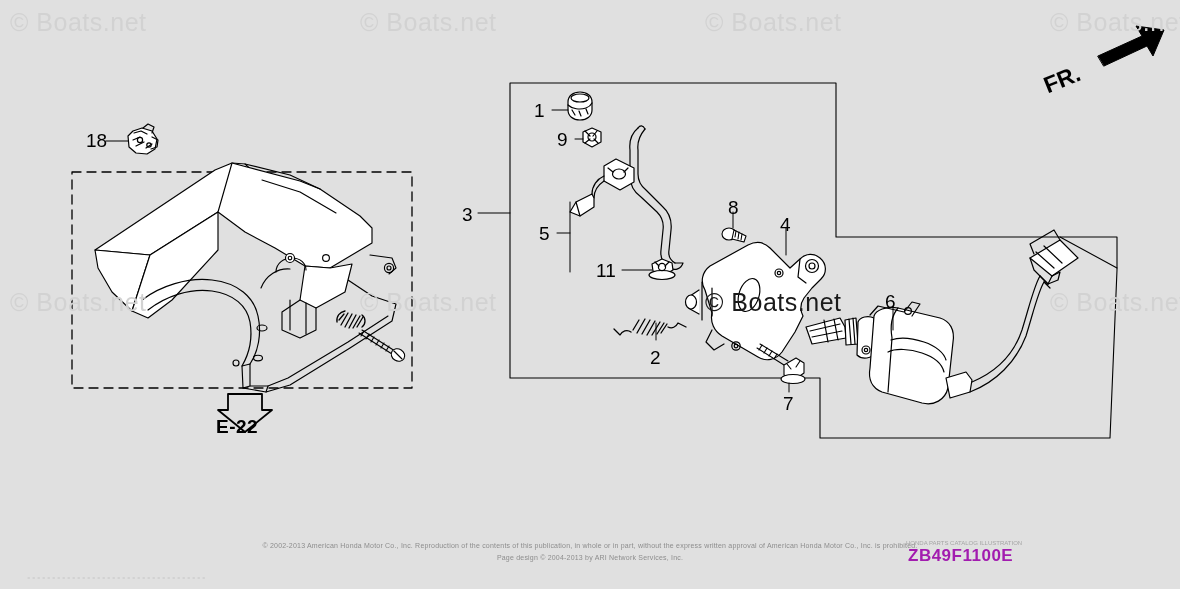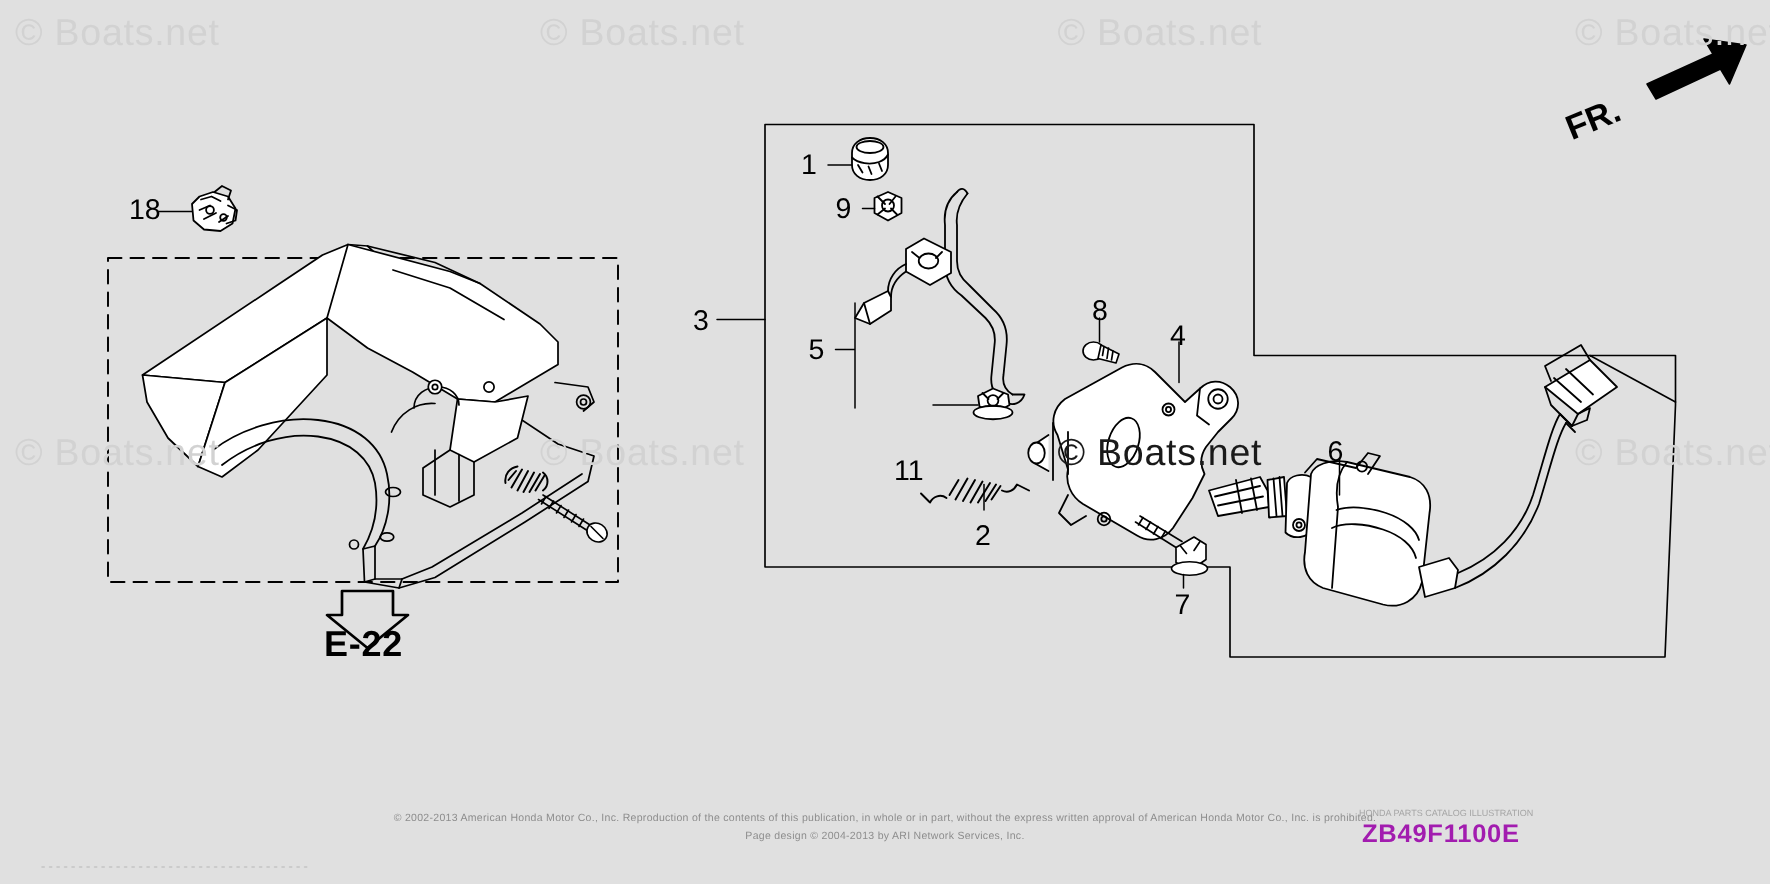--- a/index.html
+++ b/index.html
@@ -32,21 +32,21 @@
     font-family:"Liberation Sans", sans-serif;
     font-size:19px;
     color:#000;
     line-height:1;
     white-space:nowrap;
   }
 
   .ref-label{
     position:absolute;
     font-family:"Liberation Sans", sans-serif;
-    font-size:24px;
+    font-size:19px;
     font-weight:bold;
     color:#000;
     letter-spacing:.5px;
   }
 
   .fr-label{
     position:absolute;
     font-family:"Liberation Sans", sans-serif;
     font-size:23px;
     font-weight:bold;
@@ -309,21 +309,21 @@
     <div class="num" style="left:534px;top:101px;">1</div>
     <div class="num" style="left:650px;top:348px;">2</div>
     <div class="num" style="left:462px;top:205px;">3</div>
     <div class="num" style="left:780px;top:215px;">4</div>
     <div class="num" style="left:539px;top:224px;">5</div>
     <div class="num" style="left:885px;top:292px;">6</div>
     <div class="num" style="left:783px;top:394px;">7</div>
     <div class="num" style="left:728px;top:198px;">8</div>
     <div class="num" style="left:557px;top:130px;">9</div>
     <div class="num" style="left:86px;top:131px;">18</div>
-    <div class="num" style="left:596px;top:261px;margin-top:44px;">11</div>
+    <div class="num" style="left:596px;top:261px;">11</div>
   </div>
 
   <div class="ref-label" style="left:216px;top:416px;">E-22</div>
 
   <div class="fr-label" style="left:1050px;top:72px;">FR.</div>
 
   <div class="footer" style="top:542px;">© 2002-2013 American Honda Motor Co., Inc. Reproduction of the contents of this publication, in whole or in part, without the express written approval of American Honda Motor Co., Inc. is prohibited.</div>
   <div class="footer" style="top:554px;">Page design © 2004-2013 by ARI Network Services, Inc.</div>
 
   <div class="partno-ghost" style="left:906px;top:540px;">HONDA PARTS CATALOG  ILLUSTRATION</div>

